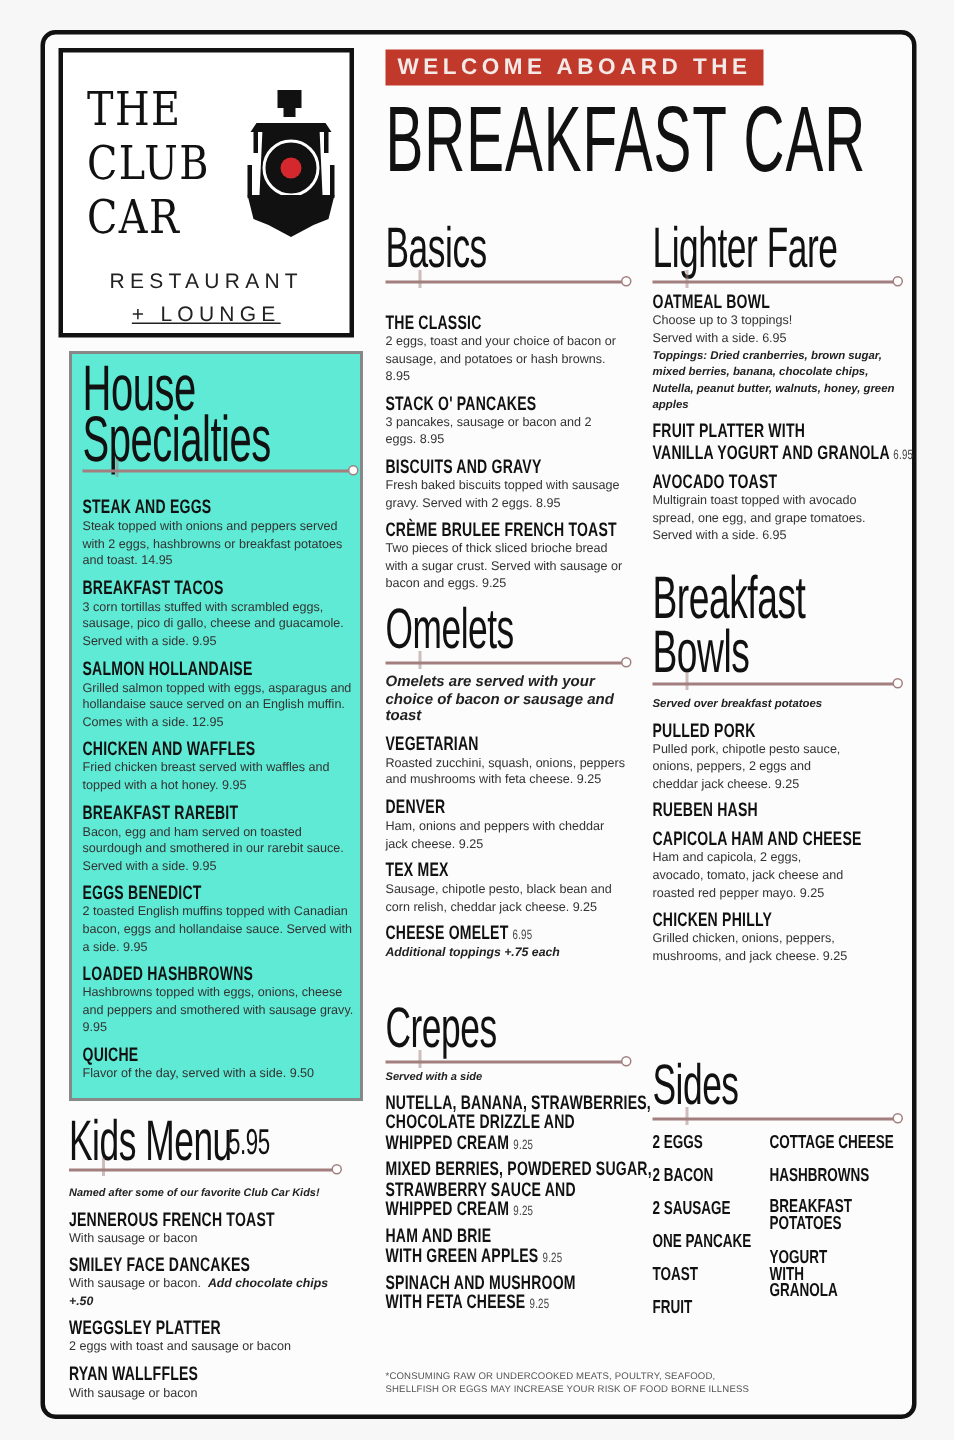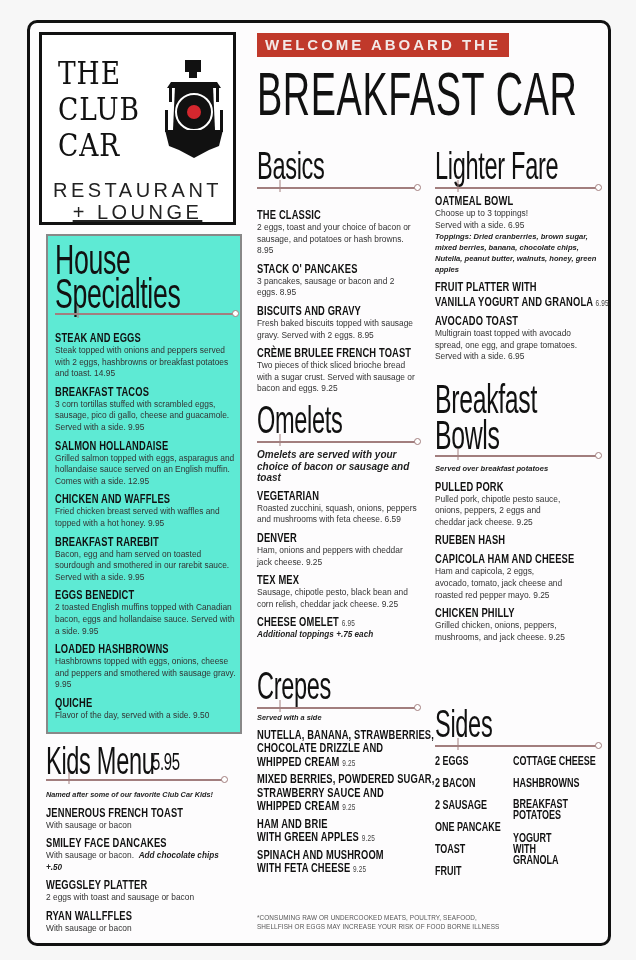--- a/index.html
+++ b/index.html
@@ -20,21 +20,21 @@
     position: absolute; left: 16px; top: 20px;
     font-family: "DejaVu Serif", serif; font-size: 31px; line-height: 36px;
     font-weight: normal; color: #111; letter-spacing: 1px; transform: scaleX(0.95); transform-origin: left;
   }
   .logo-words div { font-stretch: condensed; }
   .train {
     position: absolute; left: 121px; top: 25px; width: 62px; height: 102px;
   }
   .logo-sub {
     position: absolute; left: 0; width: 100%; text-align: center;
-    font-family: "Liberation Sans", sans-serif; font-size: 20px; letter-spacing: 3.5px; color: #222;
+    font-family: "Liberation Sans", sans-serif; font-size: 14px; letter-spacing: 3.5px; color: #222;
   }
 
   
   .spec-box {
     position: absolute; left: 16px; top: 211px; width: 196px; height: 500px;
     border: 2px solid #888; background: #5eead4;
   }
 
   .section-title {
     font-family: "Liberation Sans", sans-serif; font-weight: normal; color: #111;
@@ -217,21 +217,21 @@
     </div>
   </div>
 
   <div class="col" style="left:227px;top:378px;width:160px;">
     <div class="section-title" style="font-size:38px;line-height:38px;">Omelets</div>
     <div class="rule"></div>
     <div class="note-it" style="margin-top:6px;font-size:10px;">Omelets are served with your choice of bacon or sausage and toast</div>
     <div style="margin-top:2px;">
       <div class="entry">
           <div class="item-name">VEGETARIAN</div>
-          <div class="item-desc">Roasted zucchini, squash, onions, peppers and mushrooms with feta cheese. 6.59</div>
+          <div class="item-desc">Roasted zucchini, squash, onions, peppers and mushrooms with feta cheese. 9.25</div>
         </div>
       <div class="entry">
           <div class="item-name">DENVER</div>
           <div class="item-desc">Ham, onions and peppers with cheddar jack cheese. 9.25</div>
         </div>
       <div class="entry">
           <div class="item-name">TEX MEX</div>
           <div class="item-desc">Sausage, chipotle pesto, black bean and corn relish, cheddar jack cheese. 9.25</div>
         </div>
       <div class="entry">

